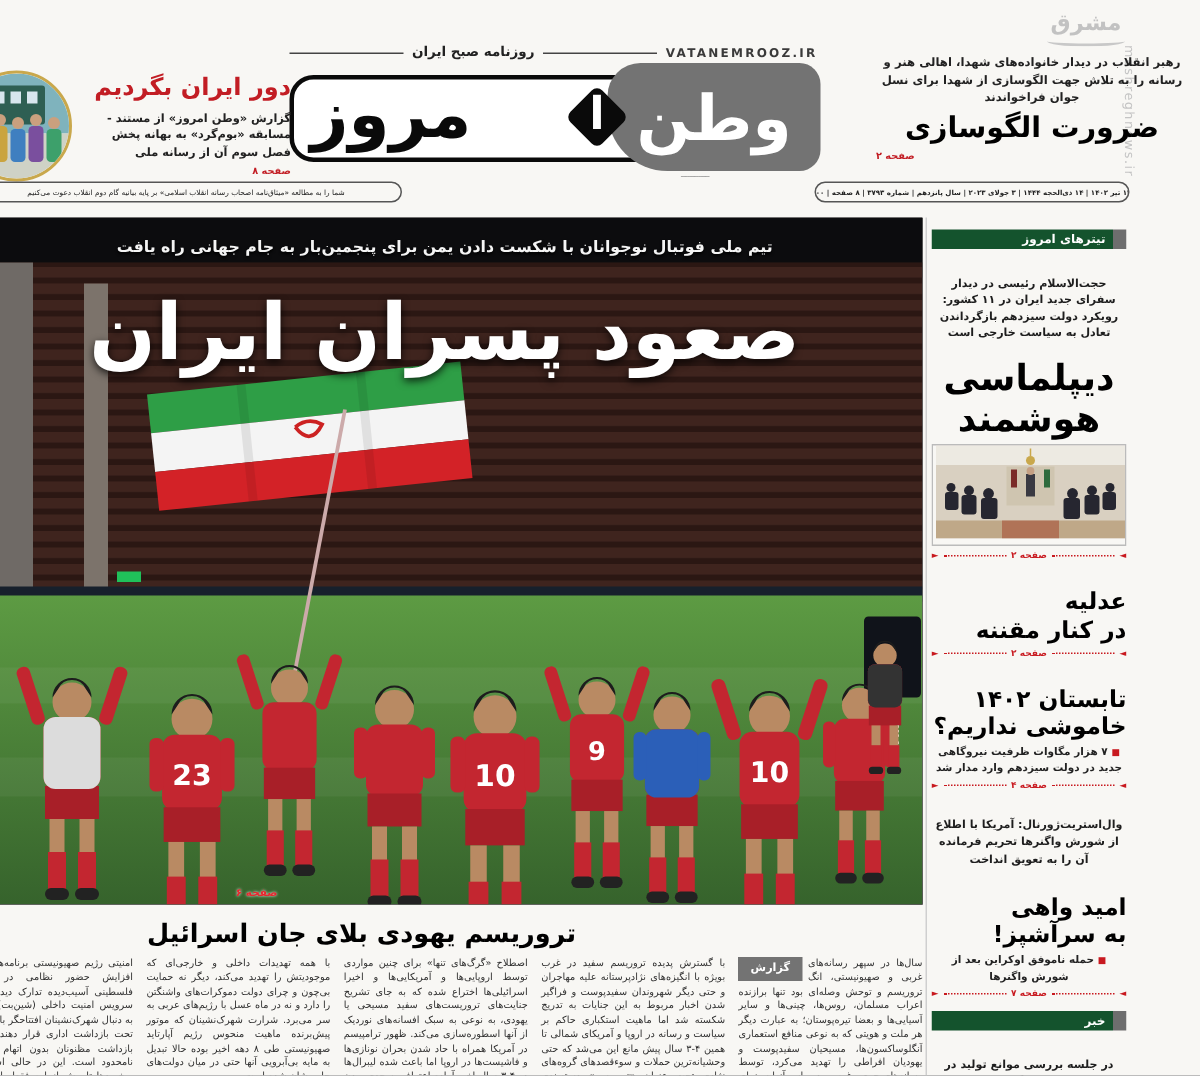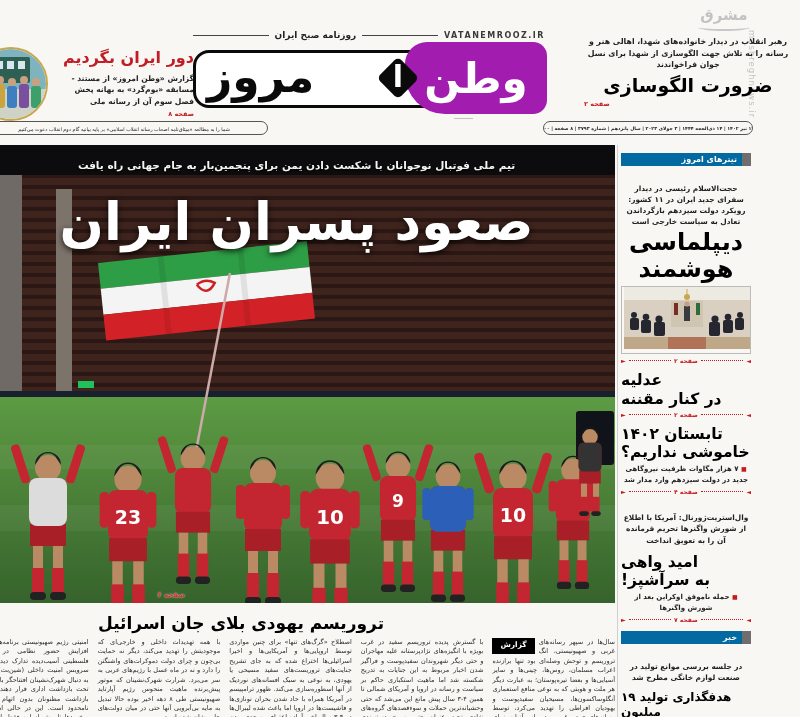--- a/index.html
+++ b/index.html
@@ -20,21 +20,21 @@
   .pref{color:#c21d24;font-size:6.5px;font-weight:bold;}
   .lead-right .pref{display:block;text-align:left;margin-top:2px;}
   .masthead{top:30px;left:235px;width:352px;}
   .mh-row{display:flex;align-items:center;gap:6px;}
   .mh-url{direction:ltr;font-size:8px;letter-spacing:1.5px;color:#3a3a3a;font-weight:bold;}
   .mh-dash{flex:1;border-top:1.5px solid #444;height:0;}
   .mh-tag{font-size:9px;font-weight:bold;letter-spacing:4px;color:#222;}
   .logo{position:relative;margin-top:4px;height:68px;}
   .logo-frame{position:absolute;left:0;right:6px;top:6px;bottom:4px;border:3px solid #0a0a0a;
               border-radius:16px;background:#fff;}
-  .logo-dark{position:absolute;right:-2px;top:-2px;bottom:-2px;width:142px;background:#a21caf;
+  .logo-dark{position:absolute;right:-2px;top:-2px;bottom:-2px;width:142px;background:#737373;
              border-radius:22px 14px 14px 40px;display:flex;align-items:center;justify-content:center;
              color:#fff;font-size:42px;font-weight:900;}
   .logo-diamond{position:absolute;right:132px;top:50%;width:30px;height:30px;background:#0a0a0a;
              transform:translateY(-50%) rotate(45deg);border-radius:5px;}
   .logo-alef{position:absolute;right:132px;top:50%;width:30px;text-align:center;
              transform:translateY(-54%);color:#fff;font-size:30px;font-weight:900;}
   .logo-light{position:absolute;left:14px;top:50%;transform:translateY(-52%);
              color:#0a0a0a;font-size:44px;font-weight:900;}
   .mh-note{margin-top:2px;margin-right:72px;color:#8a8a8a;font-size:5px;letter-spacing:1px;}
   .feature{top:45px;left:8px;width:228px;height:76px;}
@@ -59,36 +59,36 @@
   .photo-hl{position:absolute;top:47px;left:0;right:0;text-align:center;color:#ffffff;
             font-size:52px;font-weight:900;text-shadow:0 2px 6px rgba(0,0,0,.8);}
   .photo-credit{position:absolute;left:8px;bottom:38px;color:#eee;font-size:5.5px;direction:ltr;}
   .photo-pref{position:absolute;right:615px;bottom:8px;color:#e8262e;font-size:7px;font-weight:bold;
               text-shadow:0 0 2px #fff;}
   
   .vline{top:145px;left:659px;width:1px;bottom:0;background:#cfcfcf;}
   .sidebar{top:145px;left:663px;width:130px;height:572px;overflow:hidden;}
   .banner{display:flex;align-items:stretch;height:13px;margin-top:8px;}
   .banner .cap{width:9px;background:#6e6e6e;}
-  .banner .bar{flex:1;background:#0369a1;color:#fff;font-size:8px;font-weight:bold;
+  .banner .bar{flex:1;background:#14532d;color:#fff;font-size:8px;font-weight:bold;
                display:flex;align-items:center;padding-right:5px;}
   .sb-kick{font-size:7.4px;font-weight:bold;text-align:center;line-height:1.5;margin-top:17px;color:#1e1e1e;}
-  .sb-hl-xl{font-size:24px;font-weight:900;text-align:center;line-height:1.1;color:#000;margin-top:2px;}
-  .sb-hl{font-size:15.5px;font-weight:900;text-align:left;line-height:1.18;color:#000;margin-top:7px;}
+  .sb-hl-xl{font-size:24px;font-weight:900;text-align:center;line-height:1.1;color:#000;margin-top:12px;}
+  .sb-hl{font-size:15.5px;font-weight:900;text-align:right;line-height:1.18;color:#000;margin-top:18px;}
   .sb-photo{margin-top:4px;border:1px solid #bbb;}
   .sb-sep{display:flex;align-items:center;gap:3px;color:#c8191f;font-size:6px;font-weight:bold;
           margin-top:3px;}
   .sb-sep .dots{flex:1;border-top:1px dotted #c8191f;height:0;}
   .sb-bullet{font-size:7px;font-weight:bold;text-align:center;line-height:1.5;margin-top:3px;color:#222;}
   .sb-bullet .sq{color:#c8191f;font-size:6px;}
   
   .bot-hl{top:613px;left:18px;width:530px;text-align:center;font-size:17px;font-weight:900;color:#000;}
   .bot-cols{top:638px;left:8px;width:649px;height:79px;overflow:hidden;display:flex;gap:9px;}
   .bot-col{flex:1;font-size:6.5px;line-height:1.45;text-align:justify;color:#2d2d2d;}
-  .rep-label{float:left;background:#000000;color:#fff;font-size:7.5px;font-weight:bold;
+  .rep-label{float:left;background:#737373;color:#fff;font-size:7.5px;font-weight:bold;
              padding:2px 8px 3px;margin:0 4px 2px 0;}
 </style>
 </head>
 <body>
 
 <div class="page">
 
   <div class="abs wm-logo">
     <span>مشرق</span>
     <span class="swoosh"></span>

